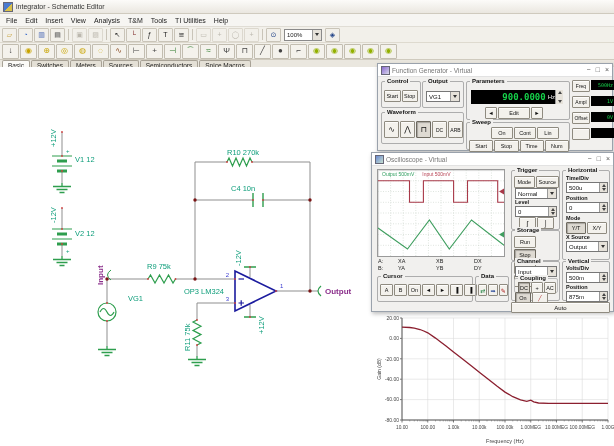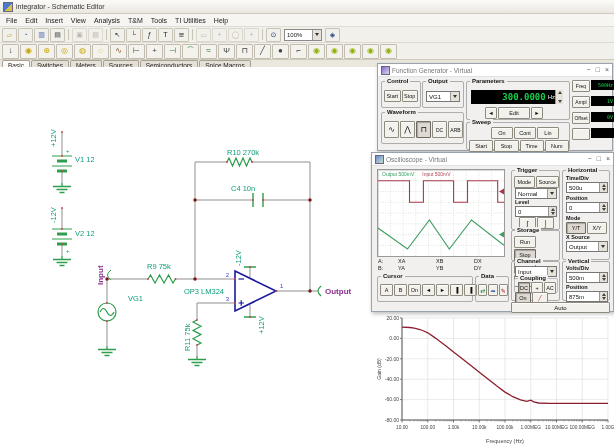--- a/index.html
+++ b/index.html
@@ -317,21 +317,21 @@
         <span class="b wf">∿</span>
             <span class="b wf">⋀</span>
             <span class="b wf pressed">⊓</span>
             <span class="b wf txt">DC</span>
             <span class="b wf txt">ARB</span>
           </div>
       </div>
       <div class="grp" style="left:88px;top:4px;width:102px;height:37px">
         <span class="gt">Parameters</span>
         <div class="lcdmain" style="position:absolute;left:4px;top:8px;width:82px;height:14px">
-          <span class="lv">300.0000</span>
+          <span class="lv">900.0000</span>
           <span class="lu">Hz</span>
         </div>
         <span class="sa" style="position:absolute;left:88px;top:8px;height:14px"></span>
         <div class="grow" style="position:absolute;left:18px;top:25px">
           <span class="b" style="width:10px">◄</span>
           <span class="b" style="width:30px">Edit</span>
           <span class="b" style="width:10px">►</span>
         </div>
       </div>
       <div class="grp" style="left:88px;top:45px;width:102px;height:26px">

